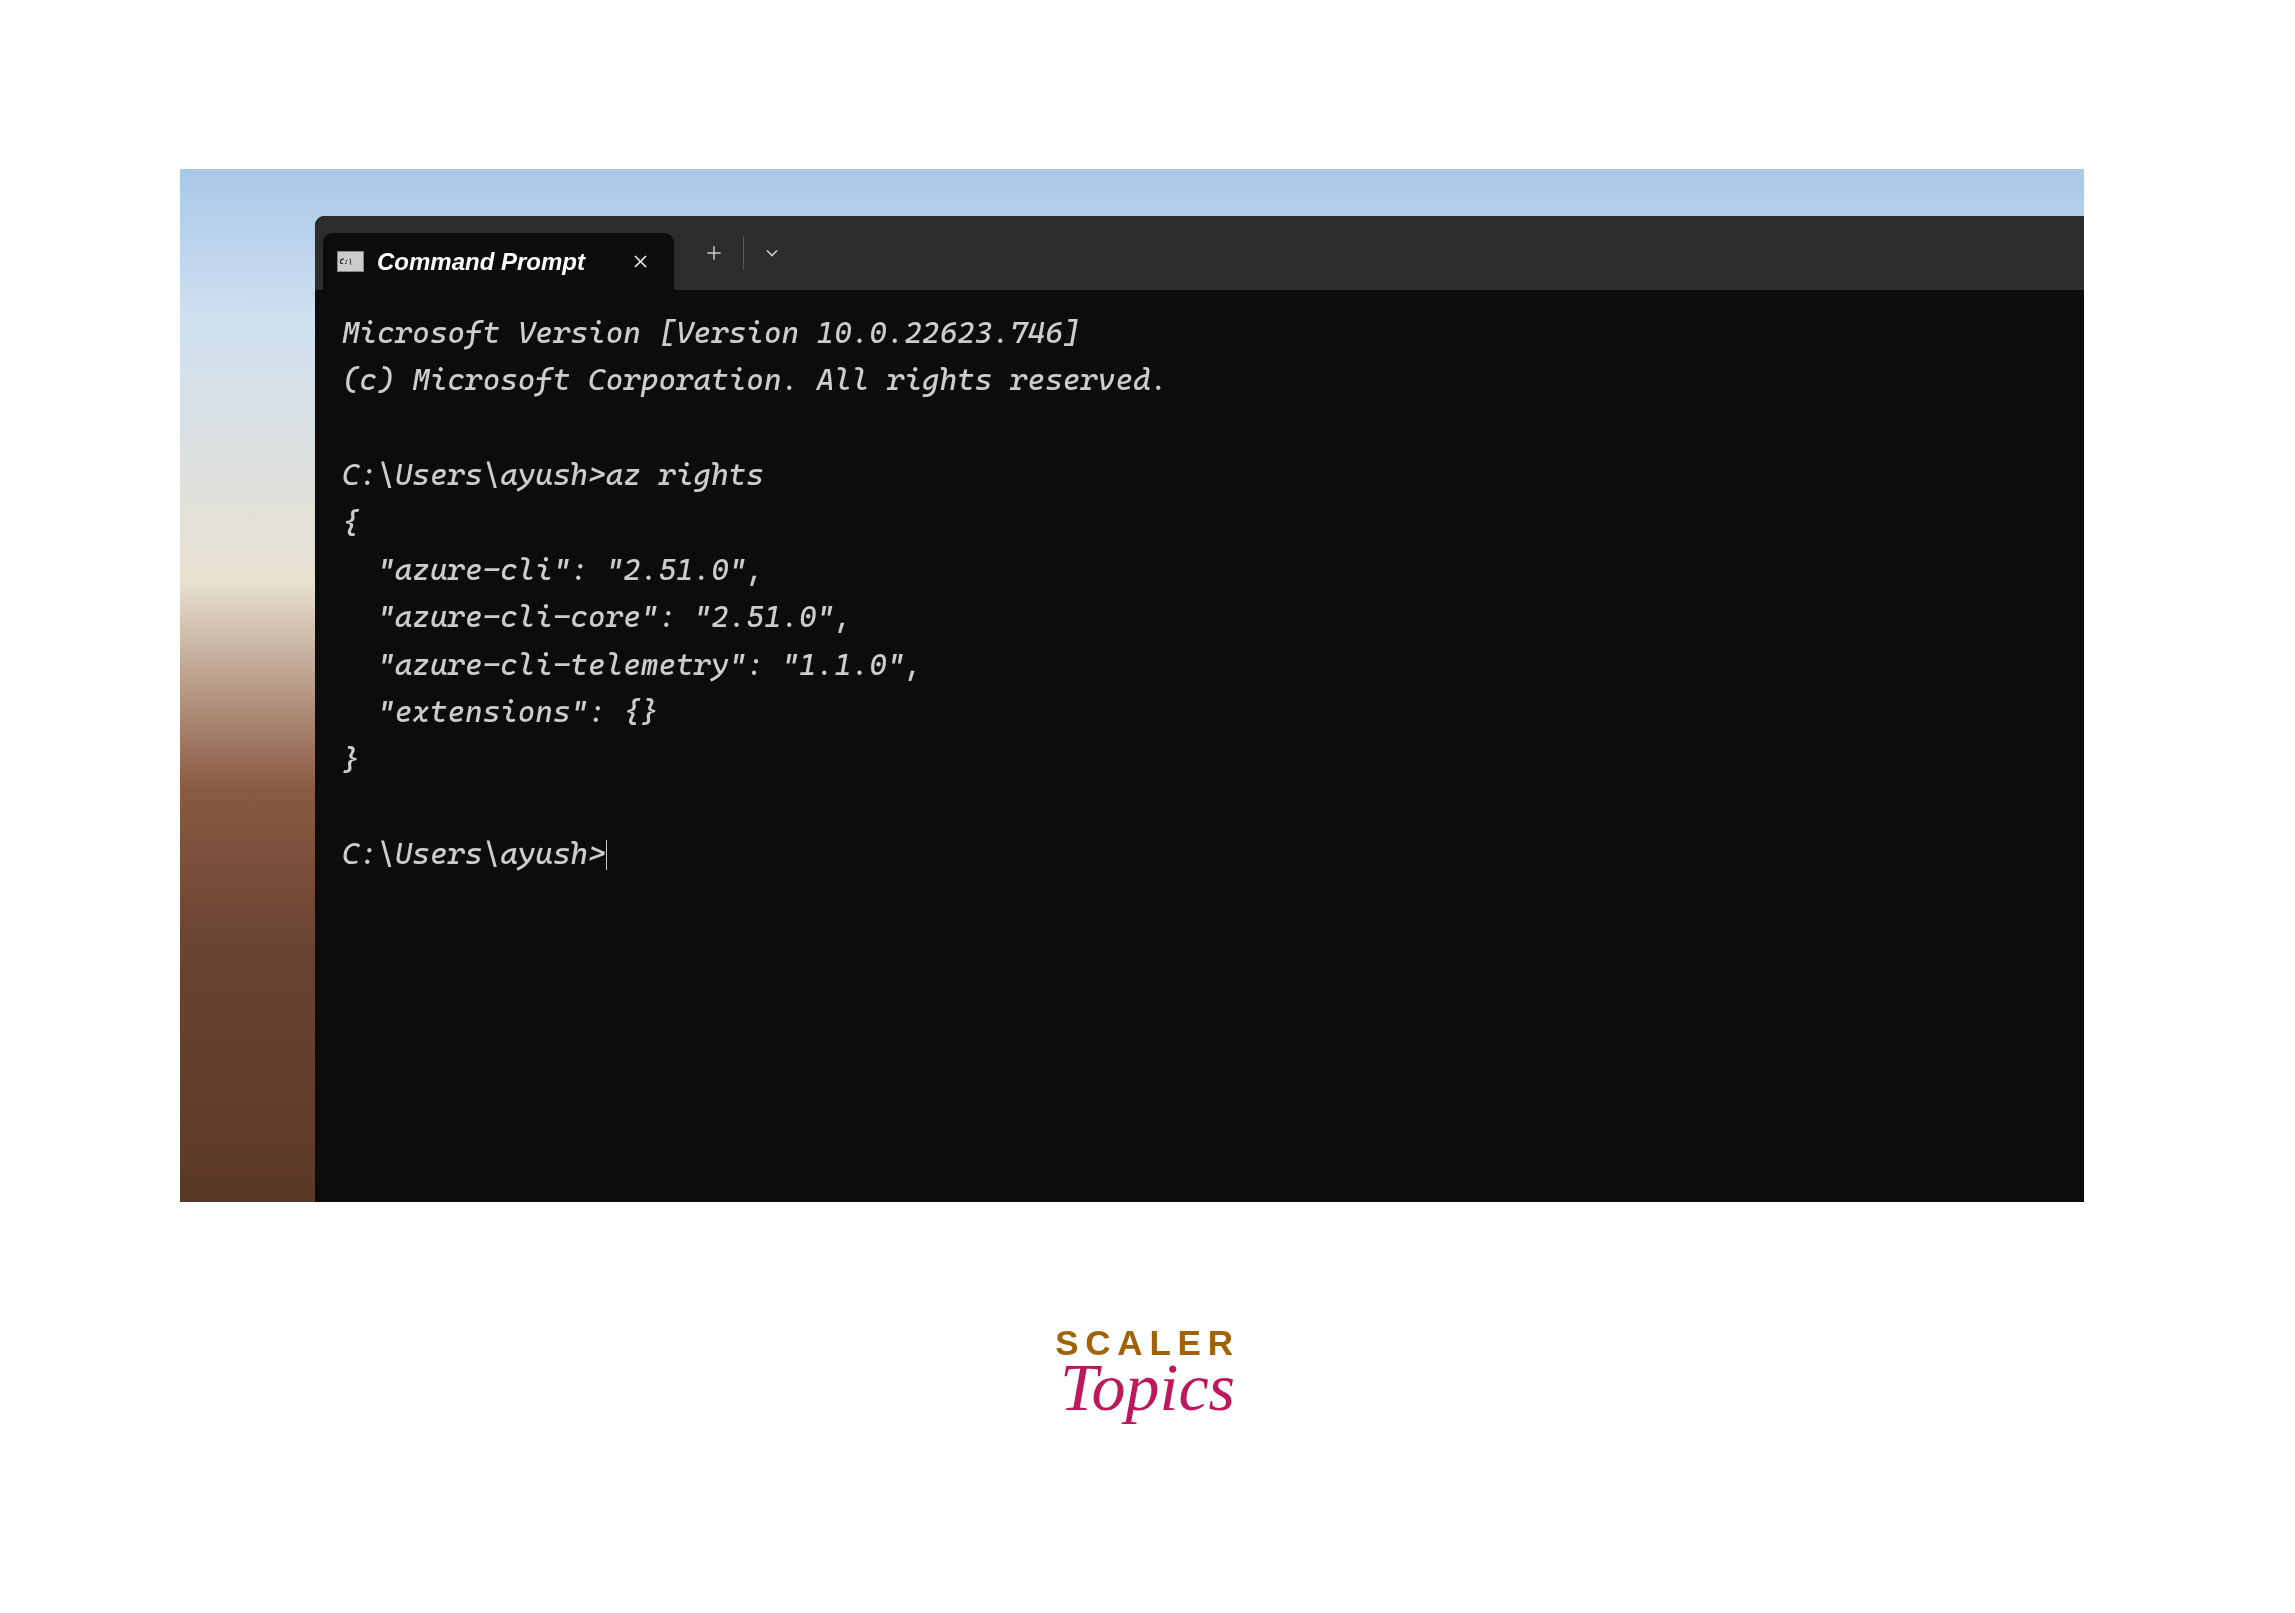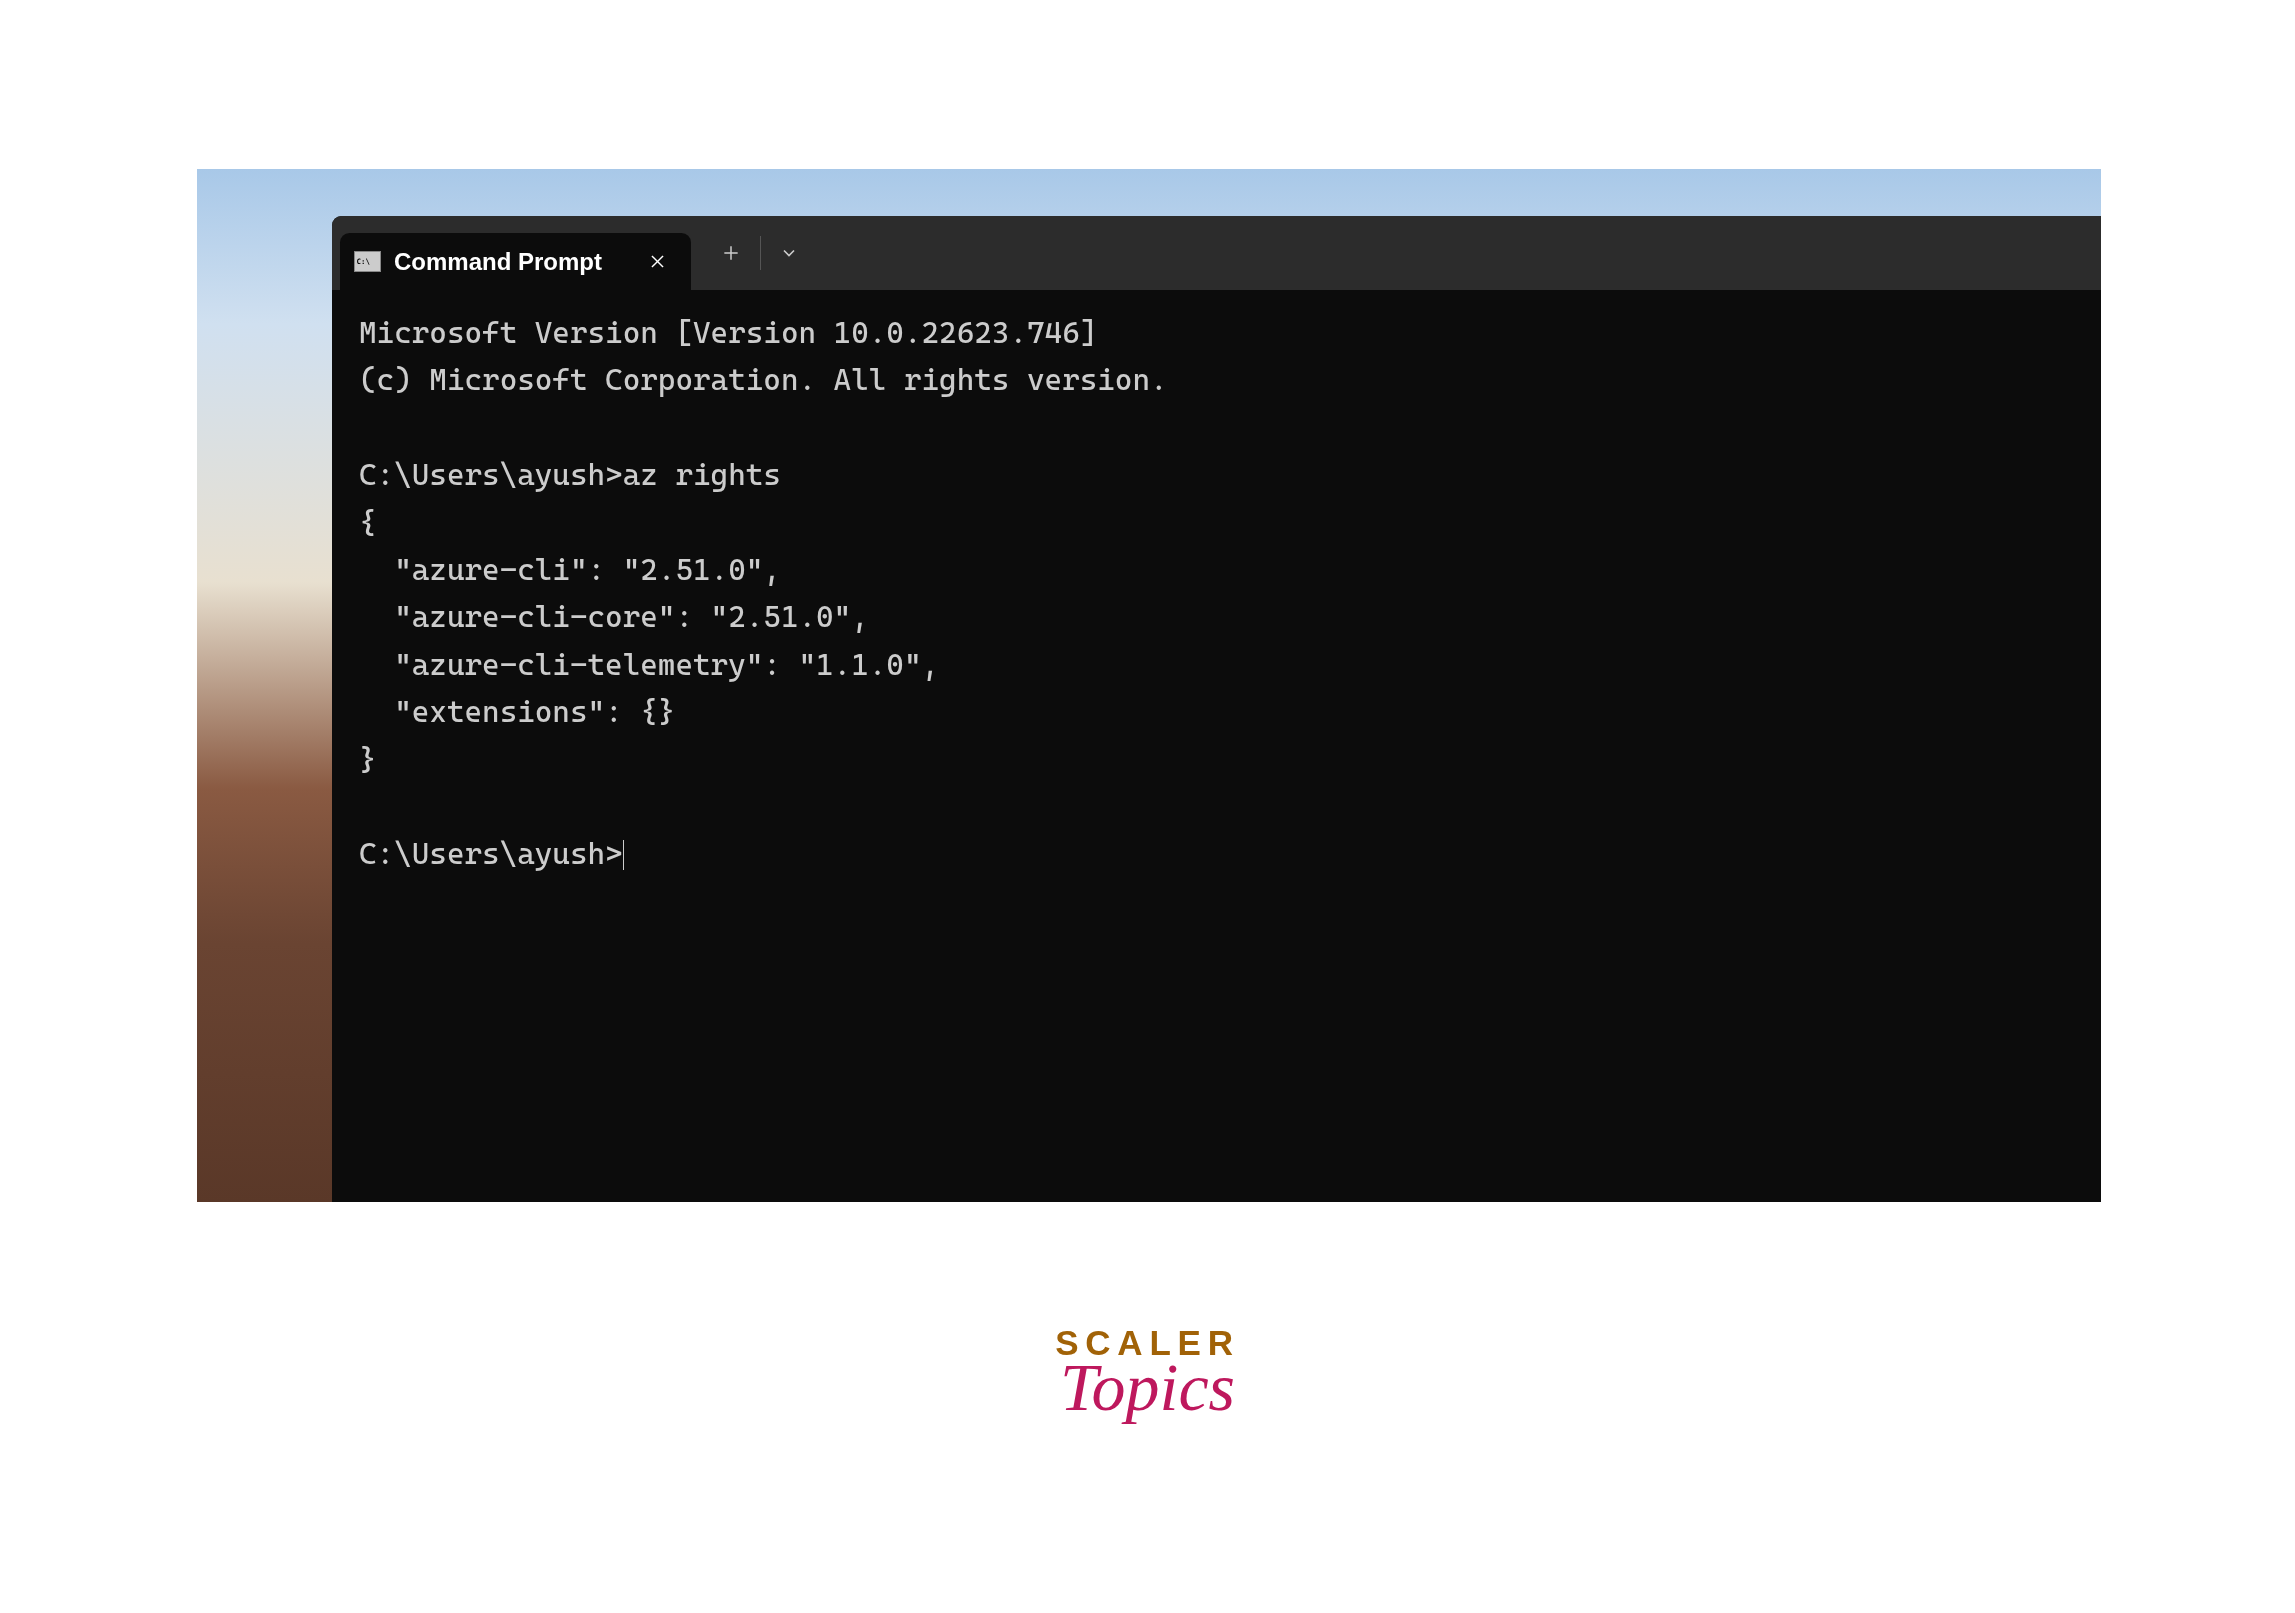--- a/index.html
+++ b/index.html
@@ -11,26 +11,27 @@
     body {
       width: 2295px;
       height: 1614px;
       background: #ffffff;
       font-family: "Segoe UI", sans-serif;
       position: relative;
     }
     
     .outer-frame {
       position: absolute;
-      left: 197px;
+      left: 180px;
       top: 169px;
       width: 1904px;
       height: 1033px;
       background: linear-gradient(180deg, #a8c8e8 0%, #d0e0f0 15%, #e8e0d0 40%, #8a5a42 60%, #6a4432 75%, #5a3828 100%);
       overflow: hidden;
+      font-style: italic;
     }
     
     .terminal-window {
       position: absolute;
       left: 135px;
       top: 47px;
       right: 0;
       bottom: 0;
       background: #0c0c0c;
       border-radius: 9.5px 0 0 0;
@@ -188,21 +189,21 @@
         <span class="title-divider"></span>
         <span class="title-bar-btn">
           <svg width="20" height="20" viewBox="0 0 24 24" fill="none" stroke="currentColor" stroke-width="2">
             <polyline points="6 9 12 15 18 9"></polyline>
           </svg>
         </span>
       </div>
     </div>
 
     <div class="terminal-body"><span>Microsoft Version [Version 10.0.22623.746]</span>
-<span>(c) Microsoft Corporation. All rights version.</span>
+<span>(c) Microsoft Corporation. All rights reserved.</span>
 
 <span>C:\Users\ayush&gt;</span><span>az rights</span>
 <span>{</span>
 <span>  "azure-cli": "2.51.0",</span>
 <span>  "azure-cli-core": "2.51.0",</span>
 <span>  "azure-cli-telemetry": "1.1.0",</span>
 <span>  "extensions": {}</span>
 <span>}</span>
 
 <span>C:\Users\ayush&gt;</span><span class="cursor"></span></div>

